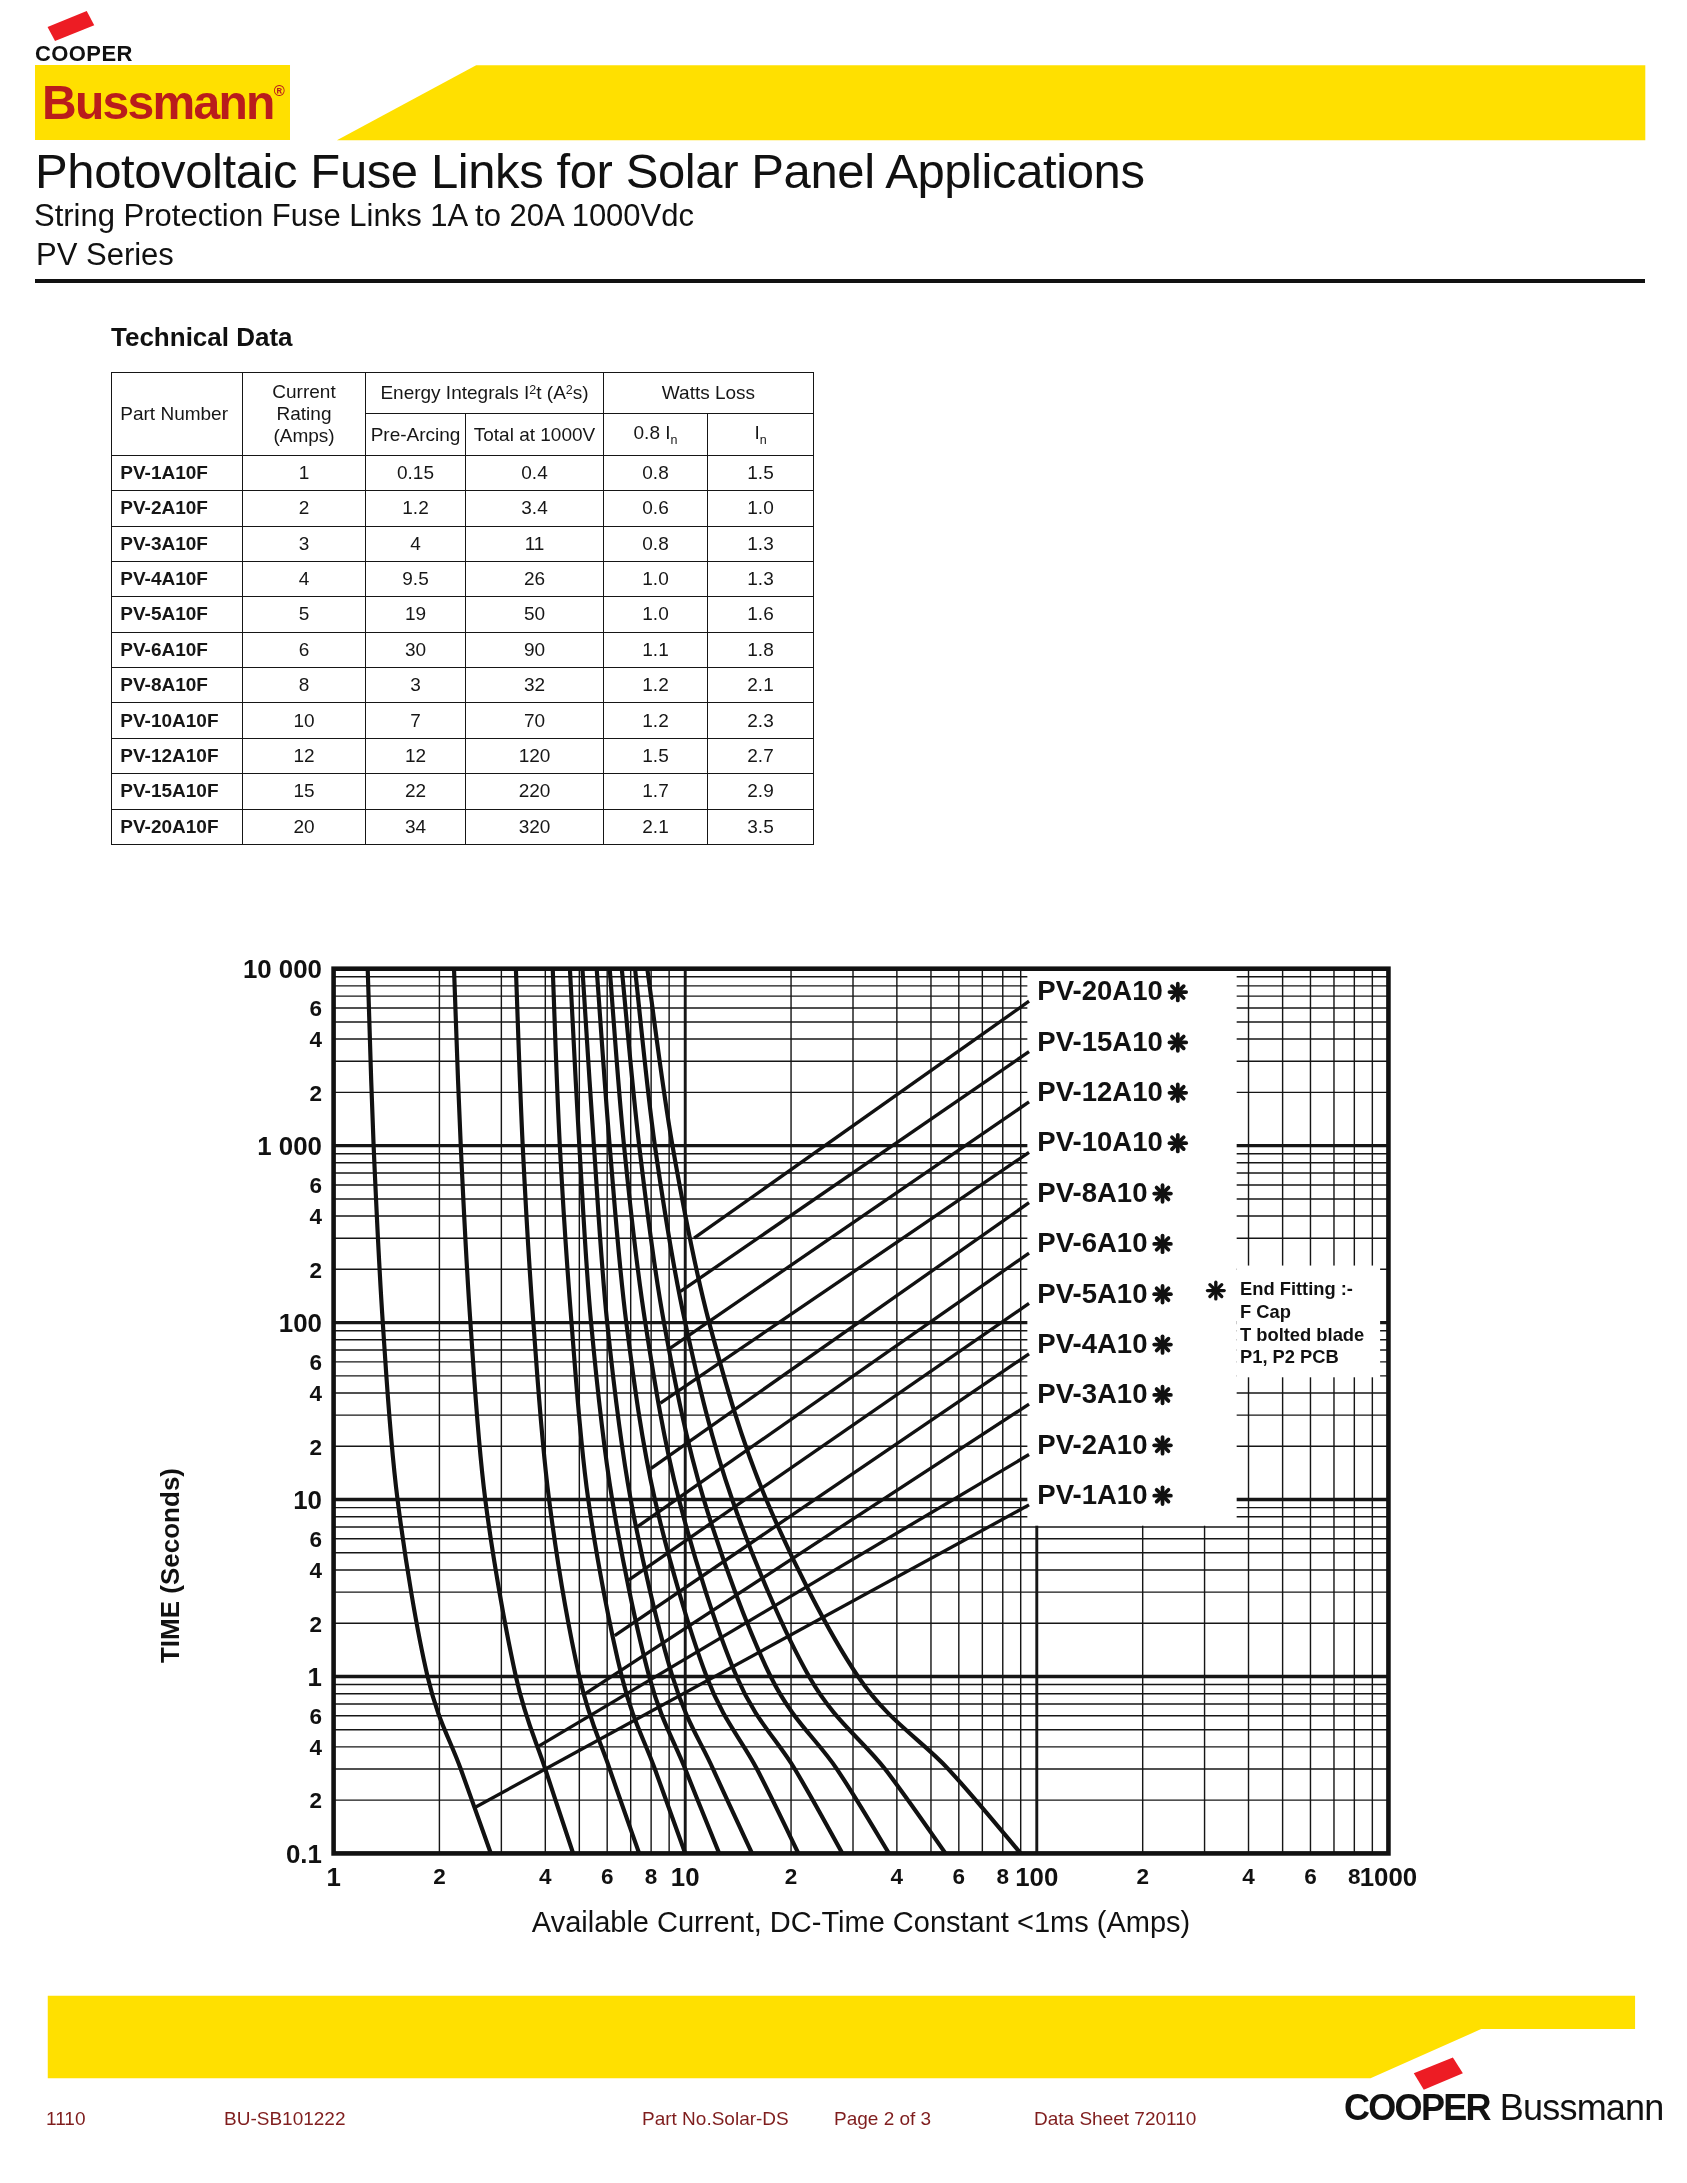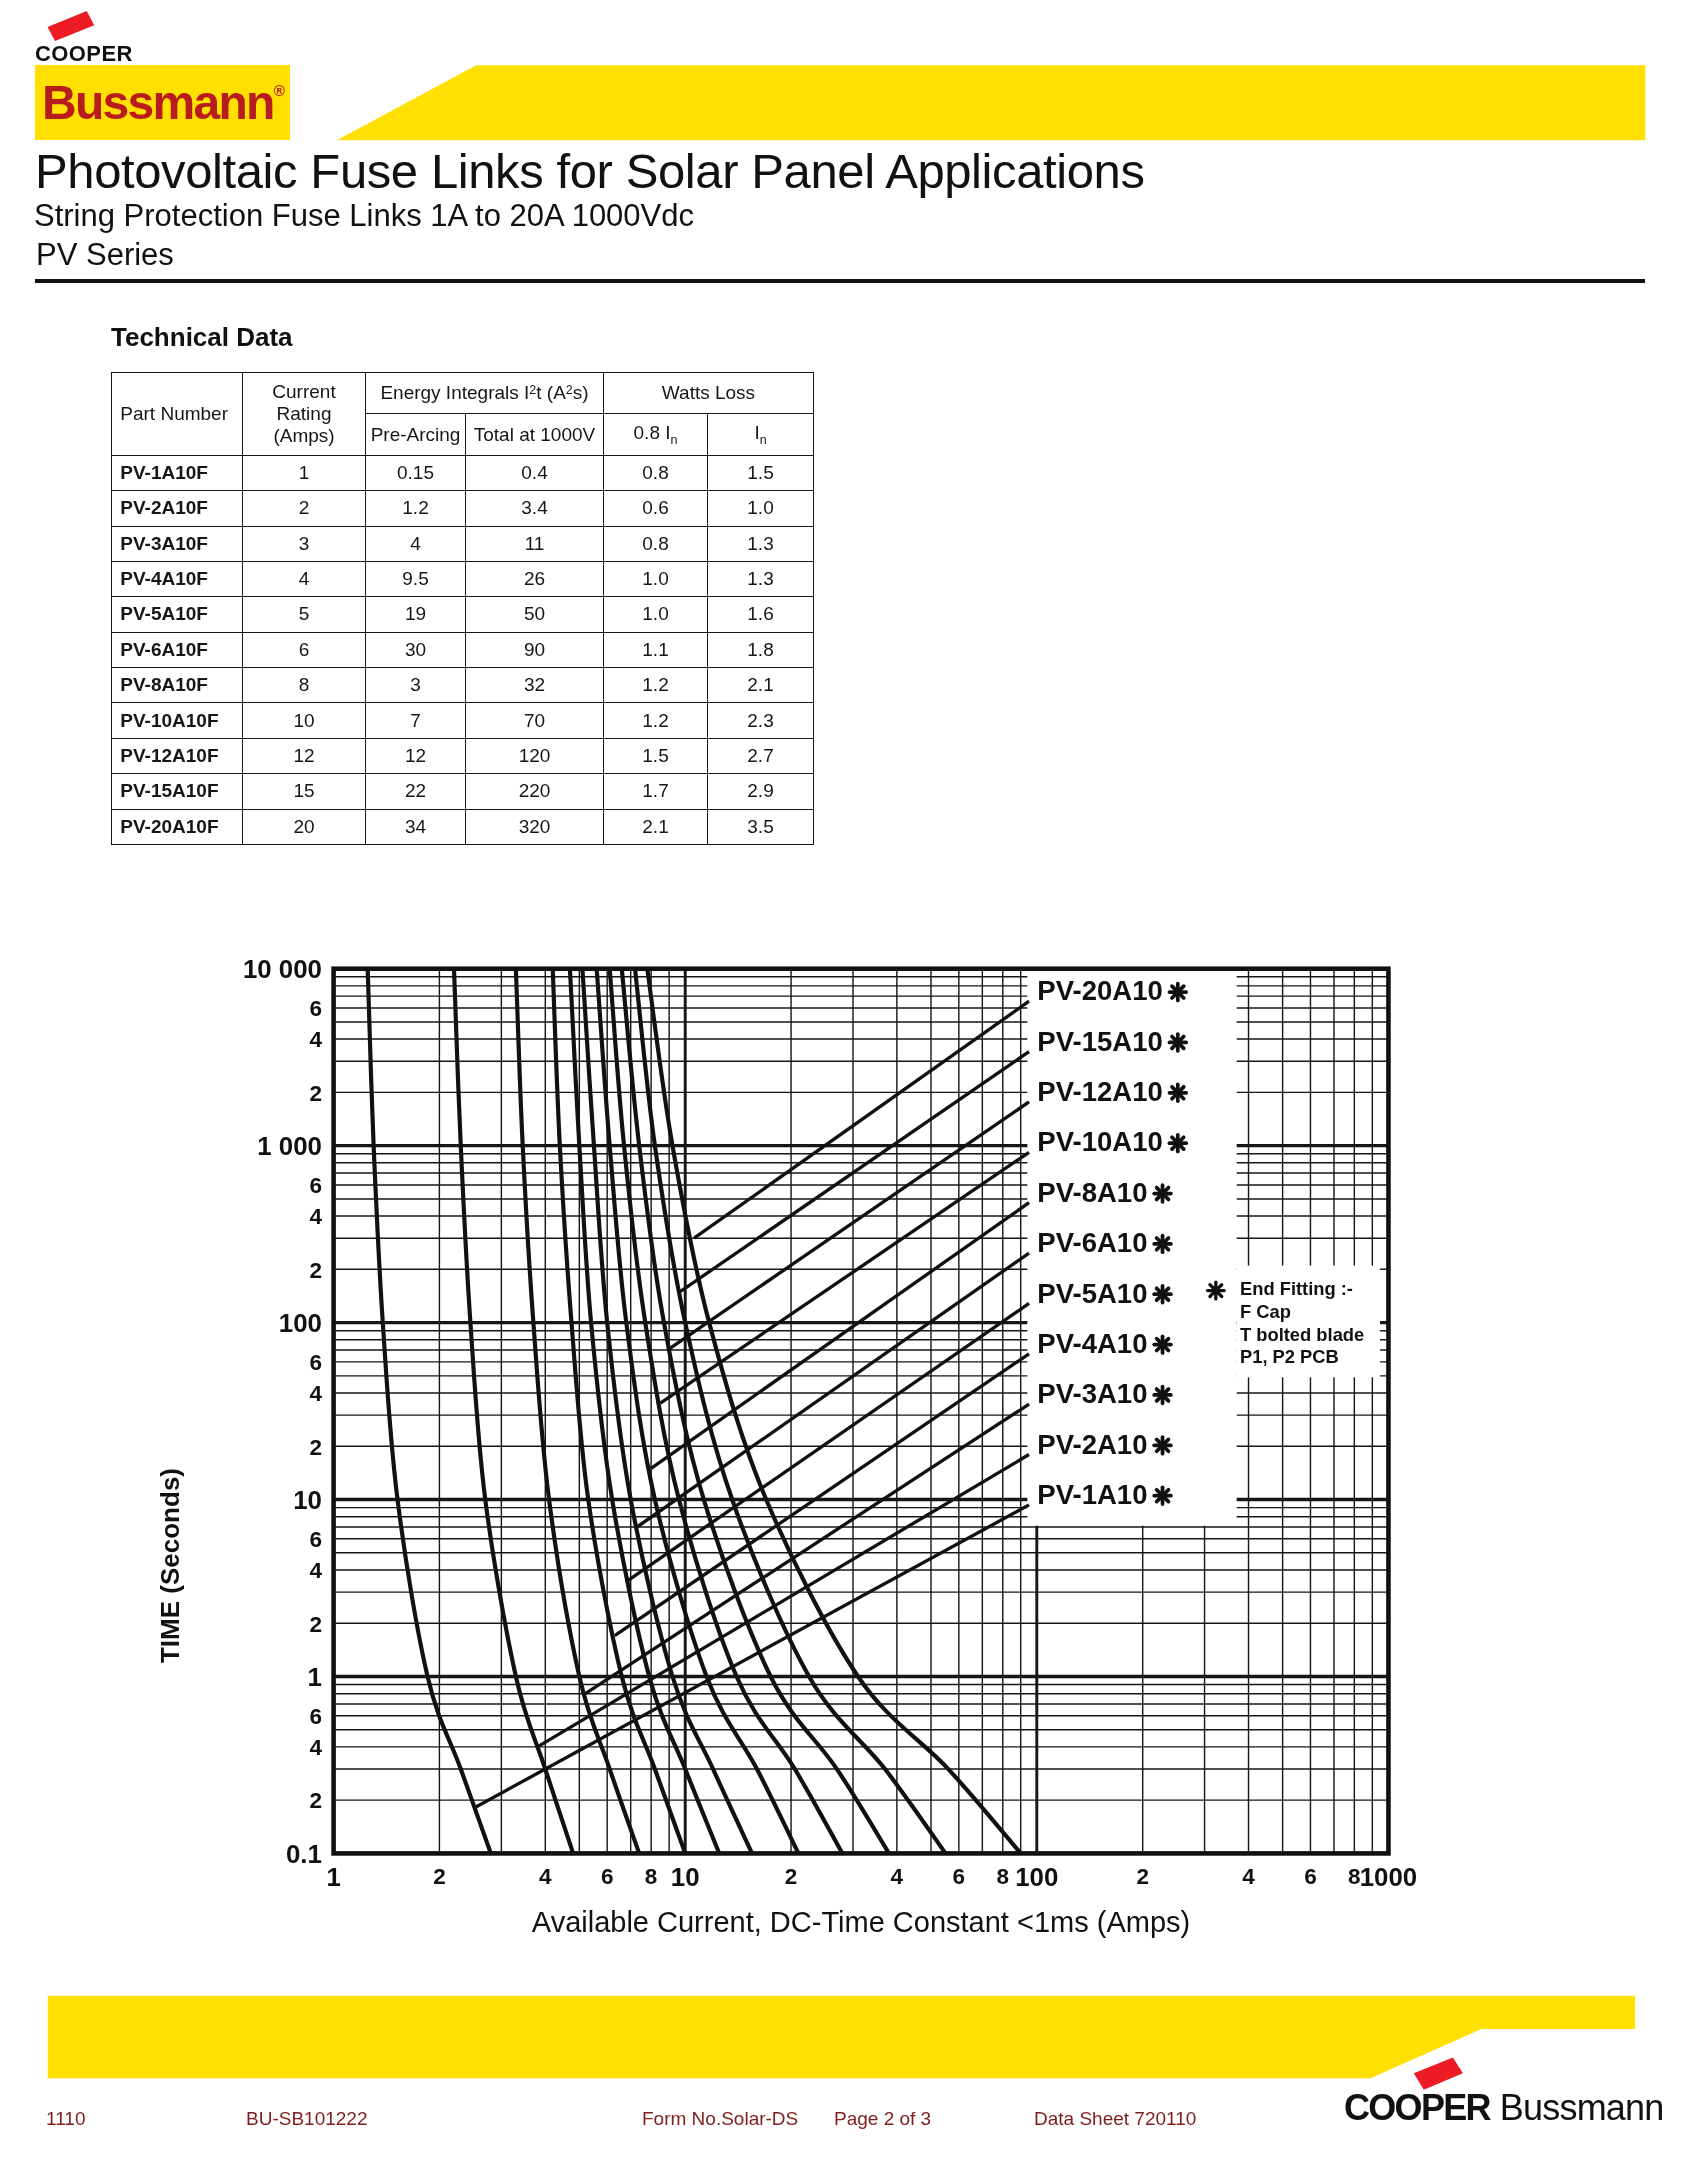--- a/index.html
+++ b/index.html
@@ -425,22 +425,22 @@
 
   <div class="abs y-title">TIME (Seconds)</div>
   <div class="abs x-title">Available Current, DC-Time Constant &lt;1ms (Amps)</div>
 
   <svg class="abs" style="left:0;top:1985px;" width="1687" height="198" viewBox="0 0 2023 238">
     <polygon points="55,13 1963,13 1963,53 1778,53 1645,112 55,112" fill="#FFE000"></polygon>
     <polygon points="1697,106 1744,87 1756,106 1709,126" fill="#ED1C24"></polygon>
   </svg>
 
   <div class="abs f-note" style="left:46px">1110</div>
-  <div class="abs f-note" style="left:246px">BU-SB101222</div>
-  <div class="abs f-note" style="left:642px">Form No.Solar-DS</div>
+  <div class="abs f-note" style="left:224px">BU-SB101222</div>
+  <div class="abs f-note" style="left:642px">Part No.Solar-DS</div>
   <div class="abs f-note" style="left:834px">Page 2 of 3</div>
   <div class="abs f-note" style="left:1034px">Data Sheet 720110</div>
 
   <div class="abs f-brand">
     <span class="b1">COOPER</span>
     <span class="b2">Bussmann</span>
   </div>
 
 </div>
 

